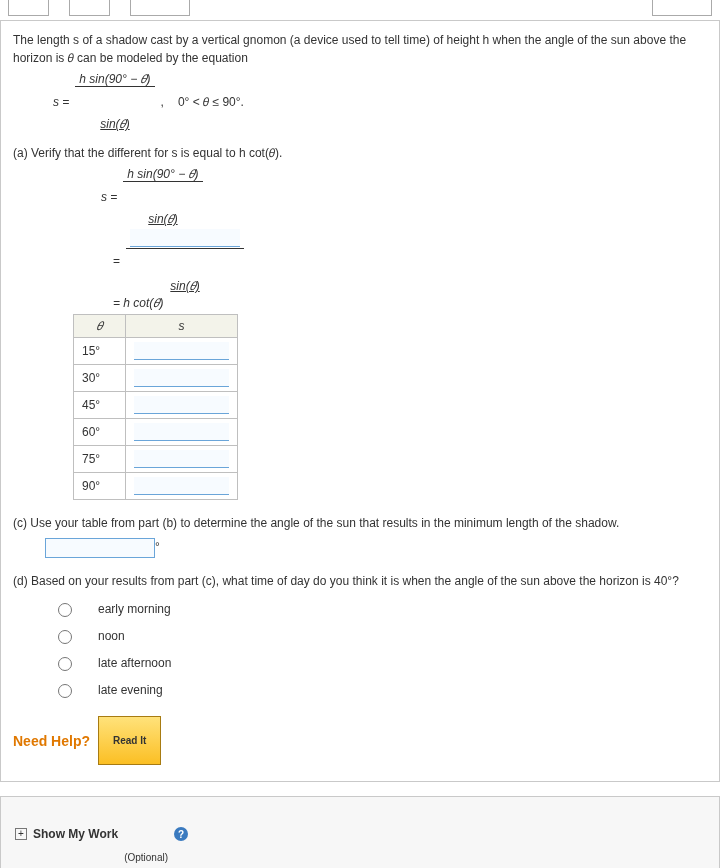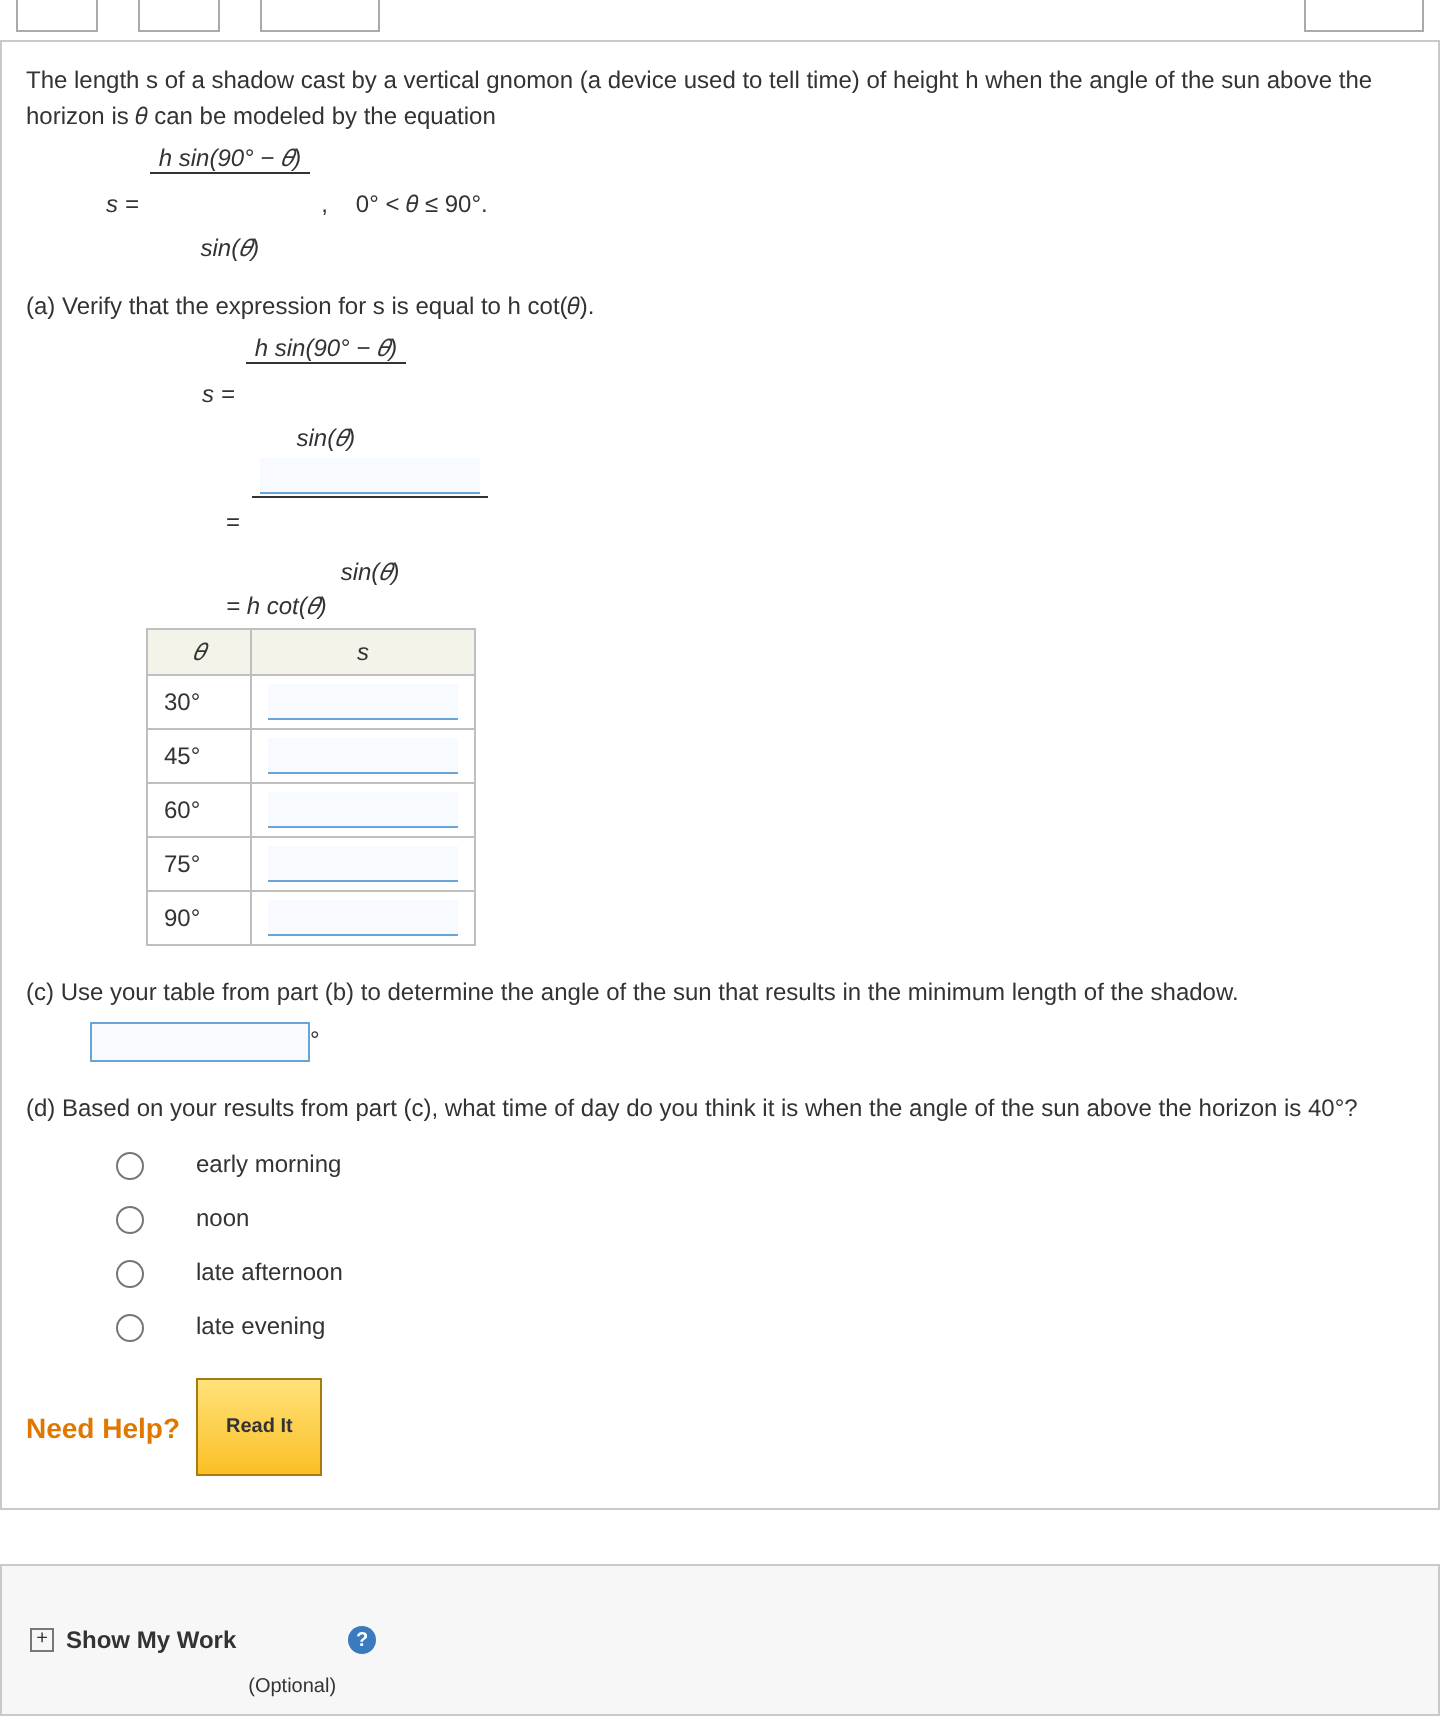--- a/index.html
+++ b/index.html
@@ -25,38 +25,38 @@
     padding: 0 10px;
     font-size: 10px;
     letter-spacing: 1px;
     color: #333;
     text-transform: uppercase;
     height: 16px;
     display: flex; align-items: flex-end;
   }
   .qbox {
     border: 1px solid #c9c9c9;
-    margin: 2px 0 27px 0;
+    margin: 2px 0 14px 0;
     padding: 10px 12px 16px 12px;
   }
   .intro { line-height: 1.5; font-size: 12px; }
   .var-i { font-style: italic; }
   .eqline {
     display: flex; align-items: center; gap: 6px;
     margin: 6px 0 4px 40px;
     font-size: 12px;
   }
   .frac {
     display: inline-flex; flex-direction: column; align-items: center;
     font-style: italic;
     line-height: 1;
     gap: 30px;
   }
   .frac .num { border-bottom: 1px solid #333; padding: 0 4px 1px; }
-  .frac .den { padding-top: 1px; }
+  .frac .den { padding-top: 1px; text-decoration: underline; }
   .indent1 { margin-left: 32px; }
   .indent2 { margin-left: 88px; }
   .work { margin-top: 6px; }
   .workrow { display: flex; align-items: center; gap: 6px; margin: 4px 0;}
   .ans-input {
     border: none;
     border-bottom: 1px solid #6aa5d9;
     background: #f7fbff;
     width: 110px;
     height: 18px;
@@ -164,21 +164,21 @@
   <div class="eqline">
     <span class="var-i">s =</span>
     <span class="frac">
       <span class="num">h sin(90° − 𝜃)</span>
       <span class="den">sin(𝜃)</span>
     </span>
     <span>,</span>
     <span style="margin-left:8px">0° &lt; 𝜃 ≤ 90°.</span>
   </div>
 
-  <div class="part-label indent1">(a) Verify that the expression for s is equal to  h cot(𝜃).</div>
+  <div class="part-label indent1">(a) Verify that the different for s is equal to  h cot(𝜃).</div>
 
   <div class="work indent2">
     <div class="workrow">
       <span class="var-i">s =</span>
       <span class="frac">
         <span class="num">h sin(90° − 𝜃)</span>
         <span class="den">sin(𝜃)</span>
       </span>
     </div>
     <div class="workrow" style="margin-left:12px">
@@ -192,20 +192,24 @@
   </div>
 
 
   <table class="tbl">
     <tbody>
         <tr>
       <th>𝜃</th>
       <th>s</th>
     </tr>
     <tr>
+          <td class="theta">15°</td>
+          <td class="sval"><input class="ans-input" style=""></td>
+        </tr>
+    <tr>
           <td class="theta">30°</td>
           <td class="sval"><input class="ans-input" style=""></td>
         </tr>
     <tr>
           <td class="theta">45°</td>
           <td class="sval"><input class="ans-input" style=""></td>
         </tr>
     <tr>
           <td class="theta">60°</td>
           <td class="sval"><input class="ans-input" style=""></td>

